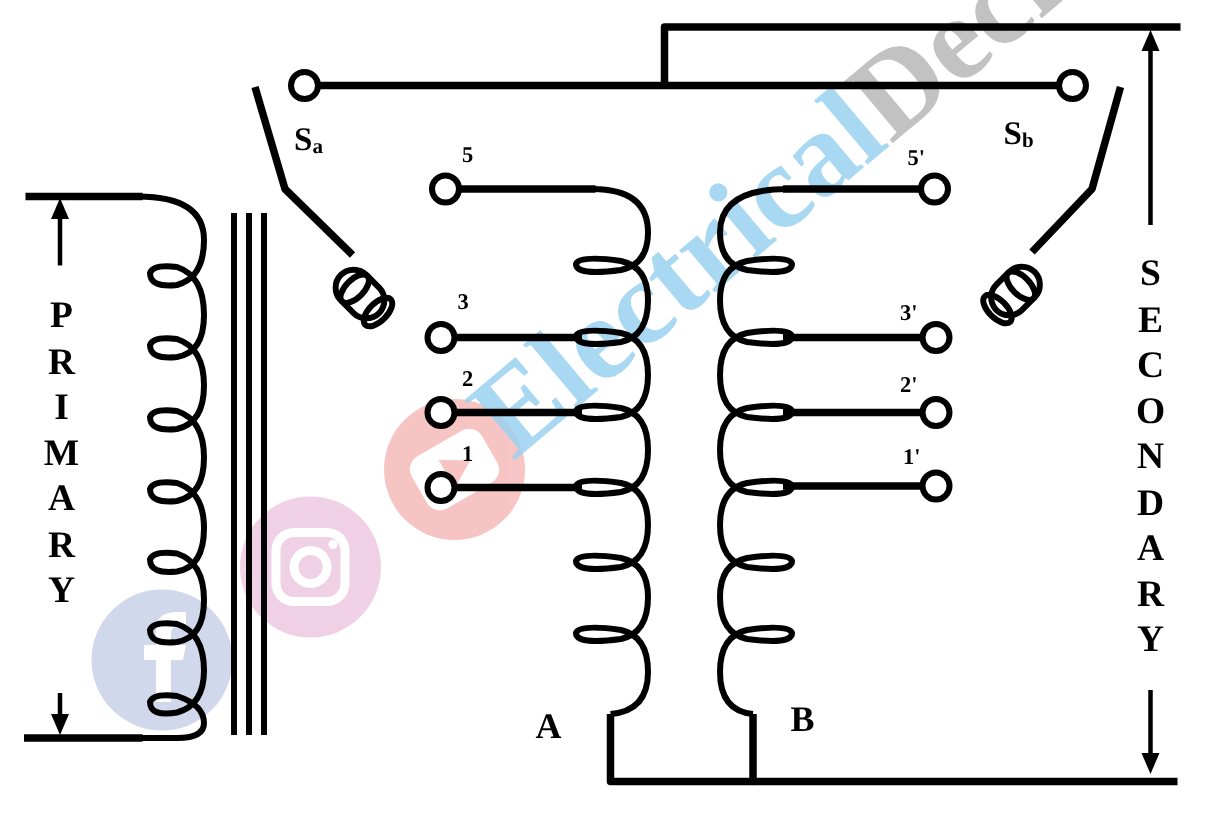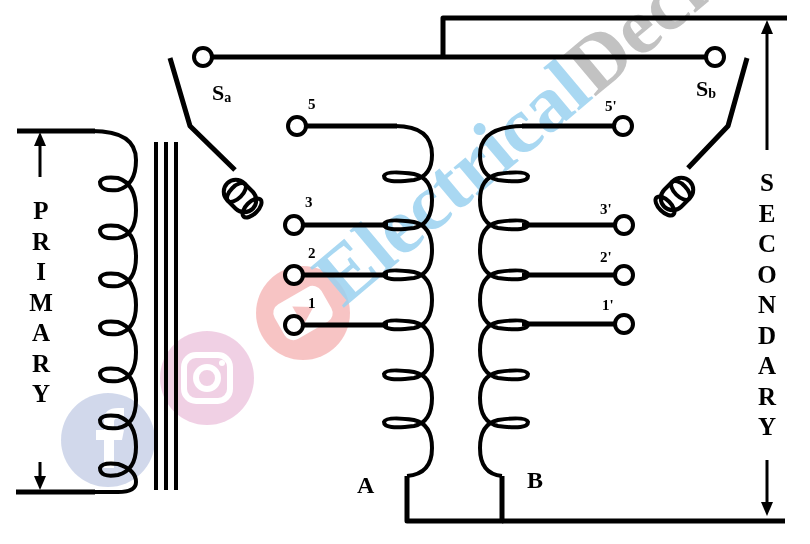--- a/index.html
+++ b/index.html
@@ -140,24 +140,24 @@
       <line x1="522" y1="324" x2="615" y2="324"></line>
     </g>
     <g stroke-width="4" fill="#fff">
       <circle cx="623" cy="126" r="9"></circle>
       <circle cx="624" cy="225" r="9"></circle>
       <circle cx="624" cy="275" r="9"></circle>
       <circle cx="624" cy="324" r="9"></circle>
     </g>
   </svg>
 
-  <div class="lbl sw" style="left:212px;top:82px;">
+  <div class="lbl sw" style="left:196px;top:82px;">
     <span>S</span><sub>a</sub>
   </div>
-  <div class="lbl sw" style="left:696px;top:78px;">
+  <div class="lbl sw" style="left:669px;top:78px;">
     <span>S</span><sub>b</sub>
   </div>
 
   <div class="lbl tap" style="left:308px;top:97px;">5</div>
   <div class="lbl tap" style="left:305px;top:195px;">3</div>
   <div class="lbl tap" style="left:308px;top:246px;">2</div>
   <div class="lbl tap" style="left:308px;top:296px;">1</div>
 
   <div class="lbl tap" style="left:605px;top:99px;">5'</div>
   <div class="lbl tap" style="left:600px;top:202px;">3'</div>

